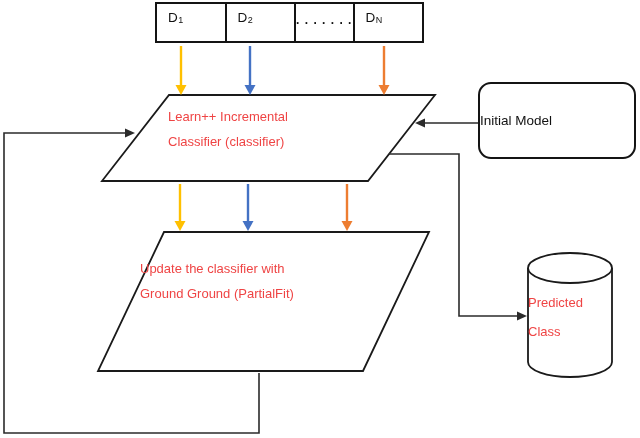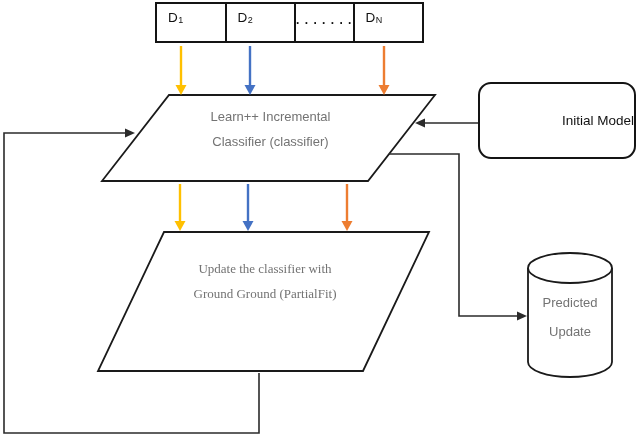--- a/index.html
+++ b/index.html
@@ -23,30 +23,30 @@
     position:absolute;left:155px;top:2px;width:269px;height:41px;
     border:2px solid #141414;display:flex;box-sizing:border-box;background:#fff;
   }
   .cell{flex:1;display:flex;align-items:flex-start;padding:6px 0 0 11px;box-sizing:border-box;
     font-size:13.5px;font-weight:500;}
   .cell + .cell{border-left:2px solid #141414;}
   .cellsub{font-size:9px;position:relative;top:5px;margin-left:0.5px;}
   .cell.dots{justify-content:center;align-items:center;padding:0 0 6px 0;font-weight:700;font-size:12px;letter-spacing:1px;}
 
   
-  .lbl{position:absolute;text-align:center;font-size:13px;line-height:25px;color:#737373;}
+  .lbl{position:absolute;text-align:left;font-size:13px;line-height:25px;color:#ef4444;}
   .lbl span{display:block;}
   #classifier-text{left:168px;top:104px;width:205px;}
-  #update-text{left:152px;top:256px;width:226px;font-family:Liberation Serif, serif;}
+  #update-text{left:140px;top:256px;width:226px;}
   #predicted-text{left:528px;top:288px;width:84px;line-height:29px;}
 
   
   #initial-model-box{
     position:absolute;left:478px;top:82px;width:158px;height:77px;box-sizing:border-box;
-    border:2px solid #141414;border-radius:13px;display:flex;align-items:center;justify-content:flex-end;
+    border:2px solid #141414;border-radius:13px;display:flex;align-items:center;justify-content:flex-start;
     font-size:13.5px;background:#fff;
   }
 </style>
 </head>
 <body>
 
 <div id="stage">
 
   <svg id="diagram-svg" viewBox="0 0 640 438">
 
@@ -107,16 +107,16 @@
     <span>Update the classifier with</span>
     <span>Ground Ground (PartialFit)</span>
   </div>
 
   <div id="initial-model-box">
     <span>Initial Model</span>
   </div>
 
   <div class="lbl" id="predicted-text">
     <span>Predicted</span>
-    <span>Update</span>
+    <span>Class</span>
   </div>
 
 </div>
 
 </body></html>

